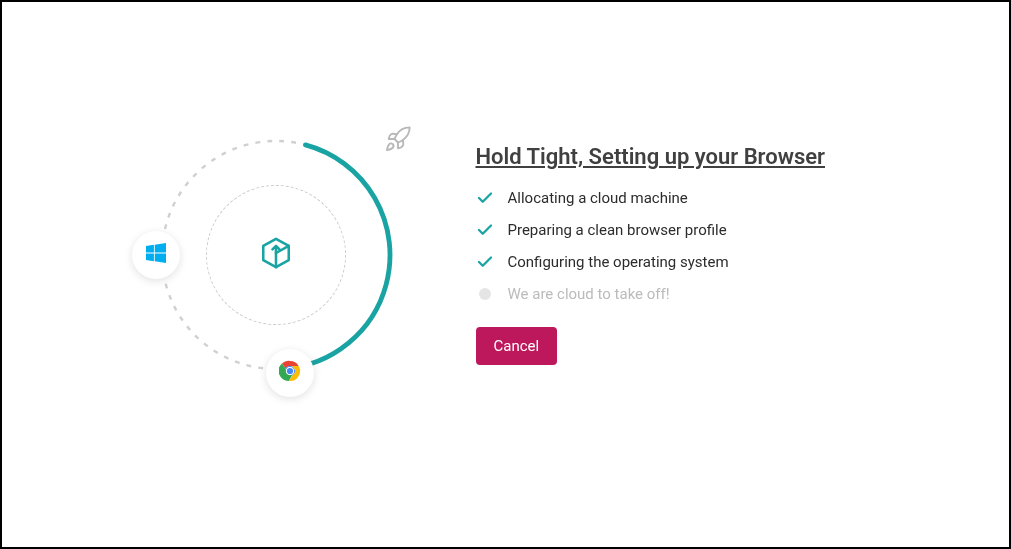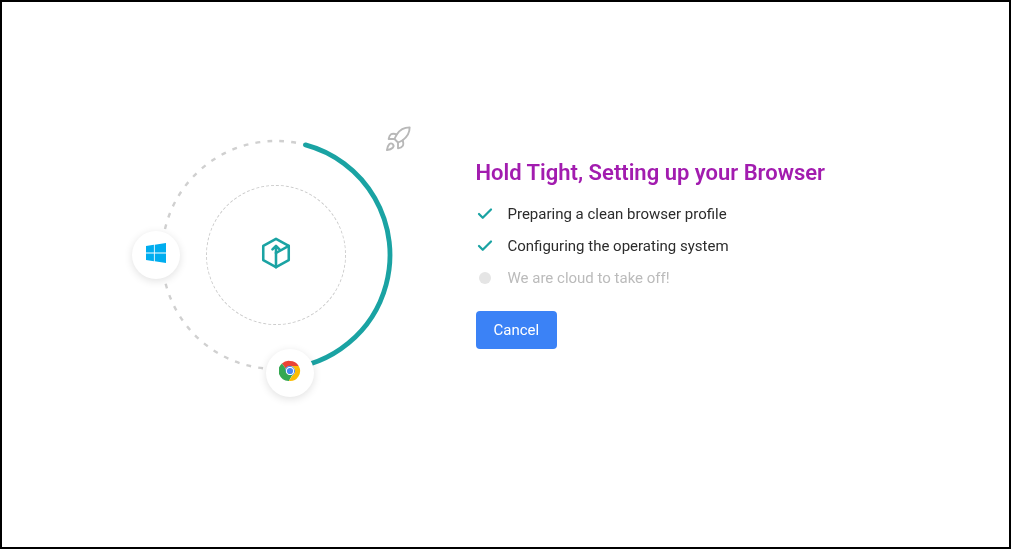--- a/index.html
+++ b/index.html
@@ -78,24 +78,25 @@
       border-radius: 50%;
       box-shadow: 0 2px 8px rgba(0,0,0,0.12);
       display: flex;
       align-items: center;
       justify-content: center;
     }
     .content {
       min-width: 380px;
     }
     .content h2 {
-      color: #a21caf;
+      color: #404040;
       font-size: 22px;
       font-weight: 600;
       margin-bottom: 20px;
+      text-decoration: underline;
     }
     .steps {
       list-style: none;
       margin-bottom: 24px;
     }
     .steps li {
       display: flex;
       align-items: center;
       gap: 14px;
       margin-bottom: 14px;
@@ -110,21 +111,21 @@
     }
     .steps li.done { color: #2c2c2c; }
     .steps li.pending { color: #bbb; }
     .dot {
       width: 12px;
       height: 12px;
       border-radius: 50%;
       background: #e5e5e5;
     }
     .btn-cancel {
-      background: #3b82f6;
+      background: #be185d;
       color: #fff;
       border: none;
       padding: 10px 18px;
       font-size: 15px;
       border-radius: 4px;
       cursor: pointer;
       font-family: inherit;
     }
   </style>
 </head>
@@ -182,20 +183,28 @@
 
   <div class="content">
     <h2>Hold Tight, Setting up your Browser</h2>
     <ul class="steps">
       <li class="done">
         <span class="icon-slot">
           <svg width="18" height="18" viewBox="0 0 24 24" fill="none" stroke="#1aa3a3" stroke-width="3" stroke-linecap="round" stroke-linejoin="round">
               <polyline points="20 6 9 17 4 12"></polyline>
             </svg>
         </span>
+        <span>Allocating a cloud machine</span>
+      </li>
+      <li class="done">
+        <span class="icon-slot">
+          <svg width="18" height="18" viewBox="0 0 24 24" fill="none" stroke="#1aa3a3" stroke-width="3" stroke-linecap="round" stroke-linejoin="round">
+              <polyline points="20 6 9 17 4 12"></polyline>
+            </svg>
+        </span>
         <span>Preparing a clean browser profile</span>
       </li>
       <li class="done">
         <span class="icon-slot">
           <svg width="18" height="18" viewBox="0 0 24 24" fill="none" stroke="#1aa3a3" stroke-width="3" stroke-linecap="round" stroke-linejoin="round">
               <polyline points="20 6 9 17 4 12"></polyline>
             </svg>
         </span>
         <span>Configuring the operating system</span>
       </li>

